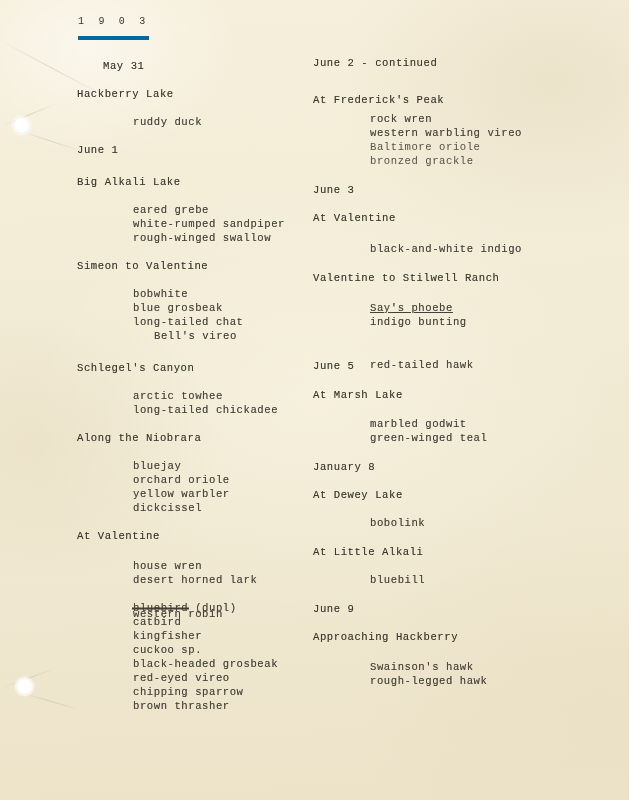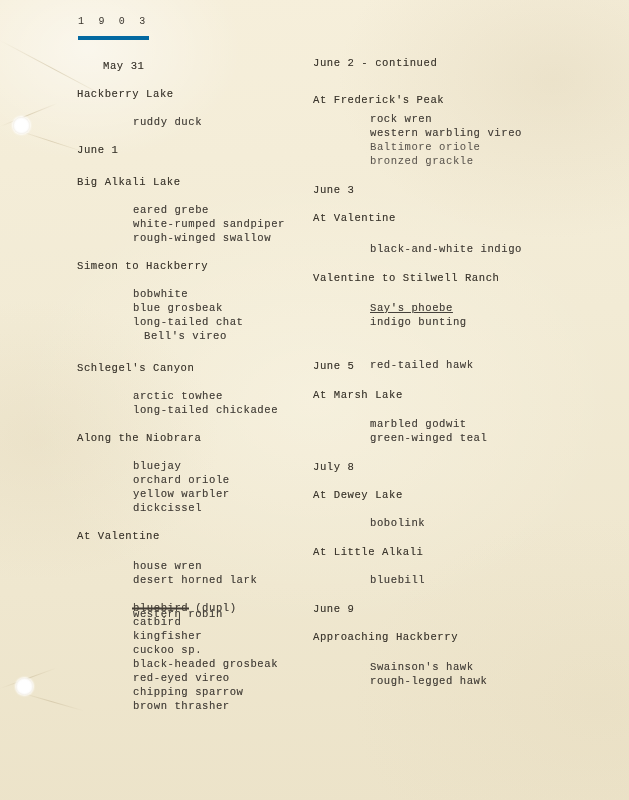--- a/index.html
+++ b/index.html
@@ -125,25 +125,25 @@
 
     <div class="column" id="col-left">
         <div class="line heading" style="left: 77px; top: 61px; padding-left: 26px;">May 31</div>
         <div class="line heading" style="left: 77px; top: 89px;">Hackberry Lake</div>
         <div class="line species" style="left: 133px; top: 117px;">ruddy duck</div>
         <div class="line heading" style="left: 77px; top: 145px;">June 1</div>
         <div class="line heading" style="left: 77px; top: 177px;">Big Alkali Lake</div>
         <div class="line species" style="left: 133px; top: 205px;">eared grebe</div>
         <div class="line species" style="left: 133px; top: 219px;">white-rumped sandpiper</div>
         <div class="line species" style="left: 133px; top: 233px;">rough-winged swallow</div>
-        <div class="line heading" style="left: 77px; top: 261px;">Simeon to Hackberry</div>
+        <div class="line heading" style="left: 77px; top: 261px;">Simeon to Valentine</div>
         <div class="line species" style="left: 133px; top: 289px;">bobwhite</div>
         <div class="line species" style="left: 133px; top: 303px;">blue grosbeak</div>
         <div class="line species" style="left: 133px; top: 317px;">long-tailed chat</div>
-        <div class="line species" style="left: 133px; top: 331px; padding-left: 11px;">Bell's vireo</div>
+        <div class="line species" style="left: 143px; top: 331px; padding-left: 11px;">Bell's vireo</div>
         <div class="line heading" style="left: 77px; top: 363px;">Schlegel's Canyon</div>
         <div class="line species" style="left: 133px; top: 391px;">arctic towhee</div>
         <div class="line species" style="left: 133px; top: 405px;">long-tailed chickadee</div>
         <div class="line heading" style="left: 77px; top: 433px;">Along the Niobrara</div>
         <div class="line species" style="left: 133px; top: 461px;">bluejay</div>
         <div class="line species" style="left: 133px; top: 475px;">orchard oriole</div>
         <div class="line species" style="left: 133px; top: 489px;">yellow warbler</div>
         <div class="line species" style="left: 133px; top: 503px;">dickcissel</div>
         <div class="line heading" style="left: 77px; top: 531px;">At Valentine</div>
         <div class="line species" style="left: 133px; top: 561px;">house wren</div>
@@ -169,21 +169,21 @@
         <div class="line heading" style="left: 313px; top: 213px;">At Valentine</div>
         <div class="line species" style="left: 370px; top: 244px;">black-and-white indigo</div>
         <div class="line heading" style="left: 313px; top: 273px;">Valentine to Stilwell Ranch</div>
         <div class="line species" style="left: 370px; top: 303px; text-decoration: underline;">Say's phoebe</div>
         <div class="line species" style="left: 370px; top: 317px;">indigo bunting</div>
         <div class="line species" style="left: 370px; top: 316px; margin-top: 44px;">red-tailed hawk</div>
         <div class="line heading" style="left: 313px; top: 361px;">June 5</div>
         <div class="line heading" style="left: 313px; top: 390px;">At Marsh Lake</div>
         <div class="line species" style="left: 370px; top: 419px;">marbled godwit</div>
         <div class="line species" style="left: 370px; top: 433px;">green-winged teal</div>
-        <div class="line heading" style="left: 313px; top: 462px;">July 8</div>
+        <div class="line heading" style="left: 313px; top: 462px;">January 8</div>
         <div class="line heading" style="left: 313px; top: 490px;">At Dewey Lake</div>
         <div class="line species" style="left: 370px; top: 518px;">bobolink</div>
         <div class="line heading" style="left: 313px; top: 547px;">At Little Alkali</div>
         <div class="line species" style="left: 370px; top: 575px;">bluebill</div>
         <div class="line heading" style="left: 313px; top: 604px;">June 9</div>
         <div class="line heading" style="left: 313px; top: 632px;">Approaching Hackberry</div>
         <div class="line species" style="left: 370px; top: 662px;">Swainson's hawk</div>
         <div class="line species" style="left: 370px; top: 676px;">rough-legged hawk</div>
       </div>
 

